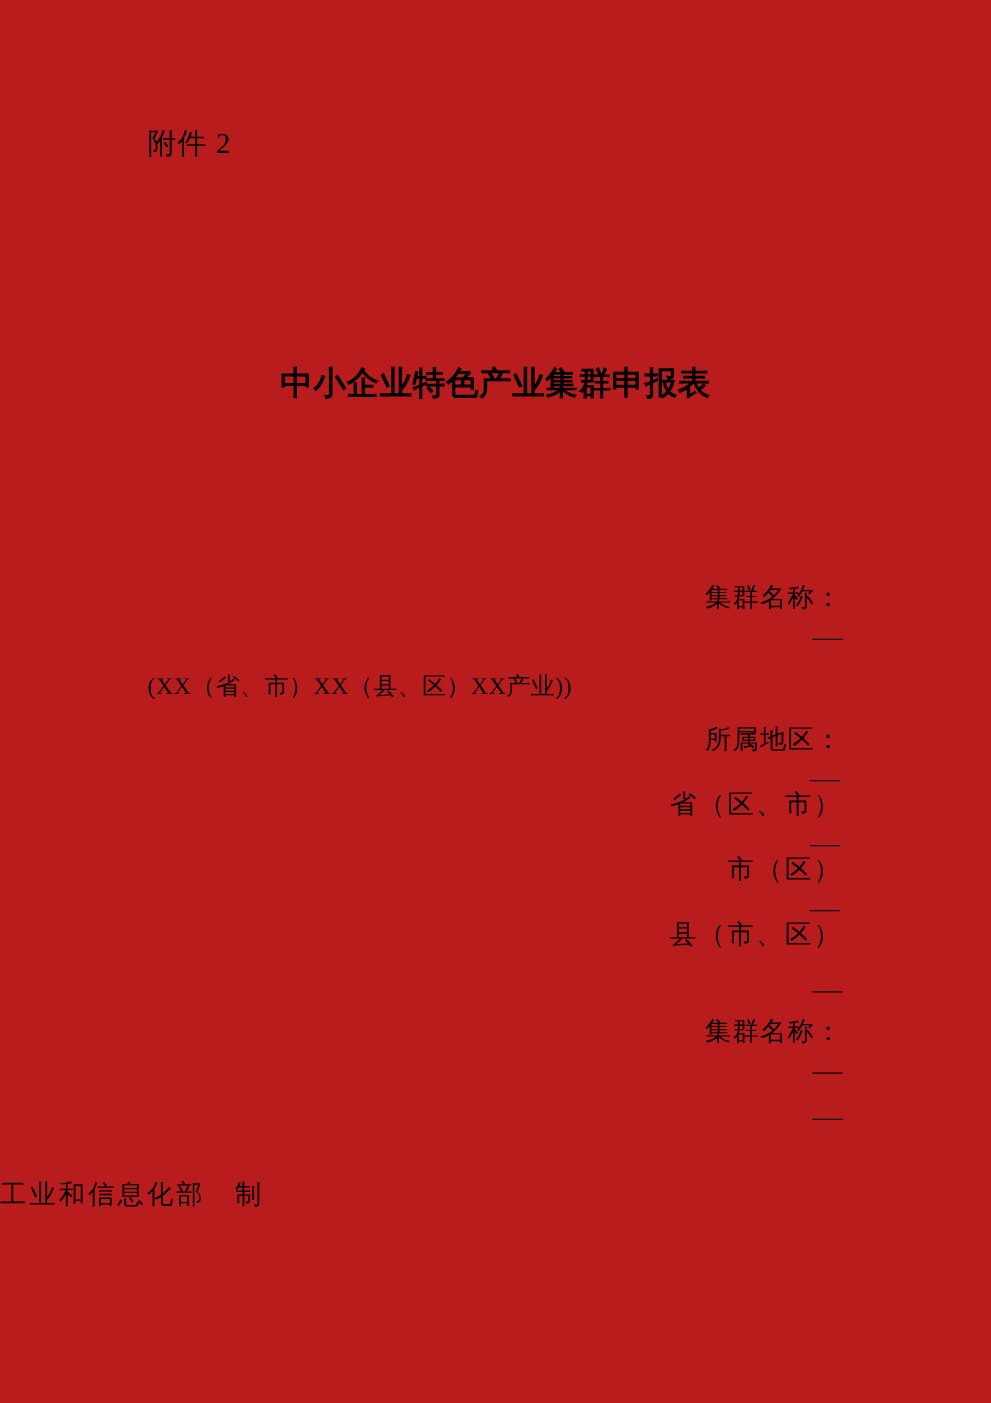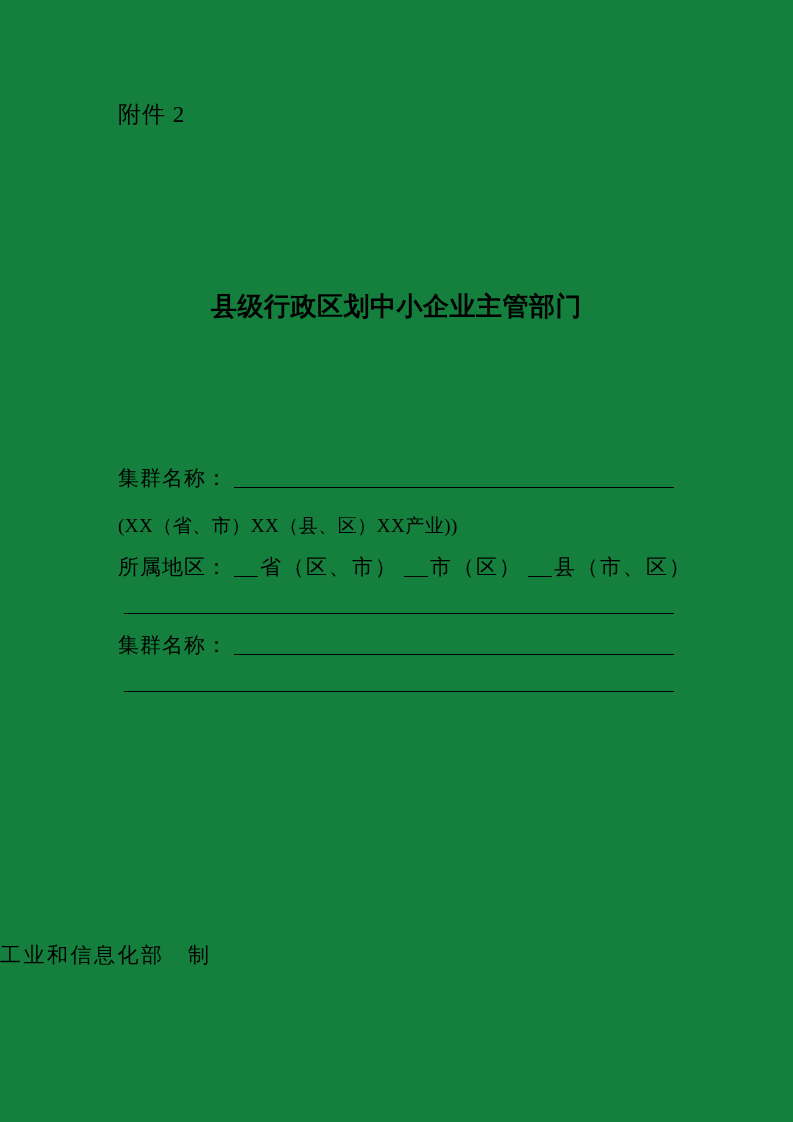--- a/index.html
+++ b/index.html
@@ -2,21 +2,21 @@
 <html><head>
 <meta charset="utf-8">
 <style>
   * { margin: 0; padding: 0; box-sizing: border-box; }
   html, body { background: #888; }
   .page {
     position: relative;
     width: 793px;
     height: 1122px;
     margin: 0 auto;
-    background: #15803d;
+    background: #b91c1c;
     color: #000000;
     font-family: "Liberation Serif", serif;
     overflow: hidden;
   }
   .attachment {
     position: absolute;
     left: 118px;
     top: 99px;
     font-size: 23px;
     letter-spacing: 1px;
@@ -39,20 +39,21 @@
     width: 556px;
     font-size: 21px;
     letter-spacing: 1px;
   }
   .row {
     display: flex;
     align-items: flex-end;
     line-height: 28px;
     margin-bottom: 13px;
     white-space: nowrap;
+    flex-direction: column;
   }
   .row .label { flex: none; }
   .fill {
     flex: 1 1 auto;
     border-bottom: 1.5px solid #000;
     margin: 0 0 4px 6px;
     min-width: 24px;
     height: 20px;
     overflow: hidden;
   }
@@ -78,21 +79,21 @@
     letter-spacing: 2.5px;
   }
 </style>
 </head>
 <body>
 
 <div class="page">
 
   <div class="attachment">附件 2</div>
 
-  <h1 class="title">县级行政区划中小企业主管部门</h1>
+  <h1 class="title">中小企业特色产业集群申报表</h1>
 
   <div class="form">
 
     <div class="row">
       <span class="label">集群名称：</span>
       <span class="fill"></span>
     </div>
 
     <div class="hint">(XX（省、市）XX（县、区）XX产业))</div>
 

